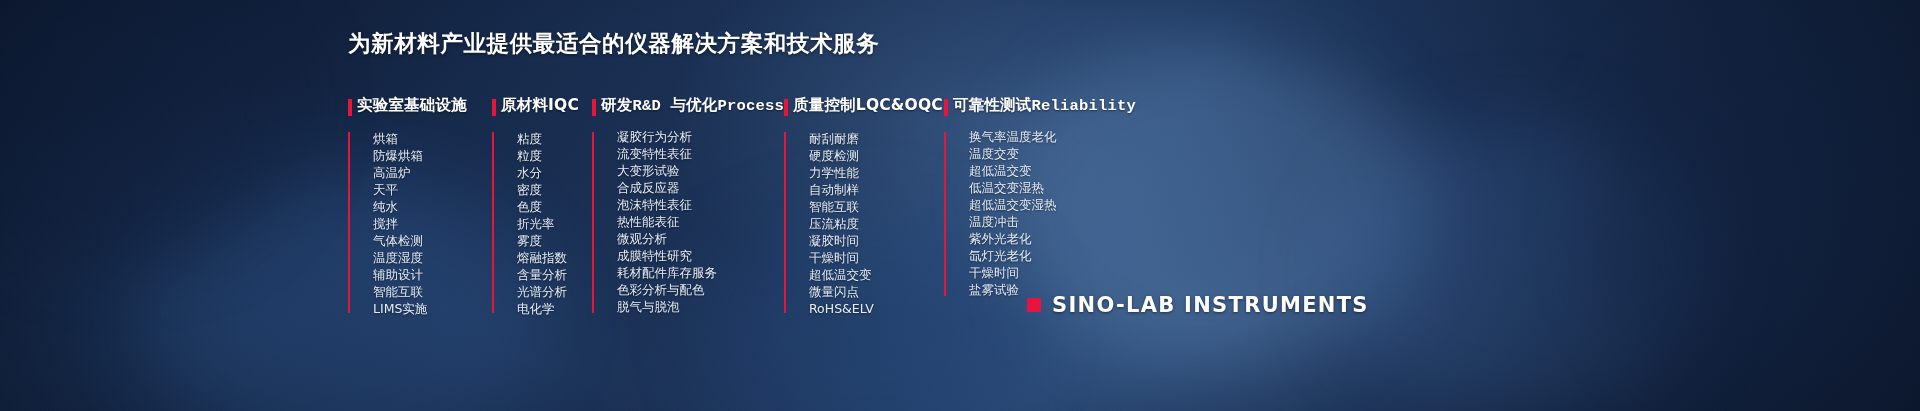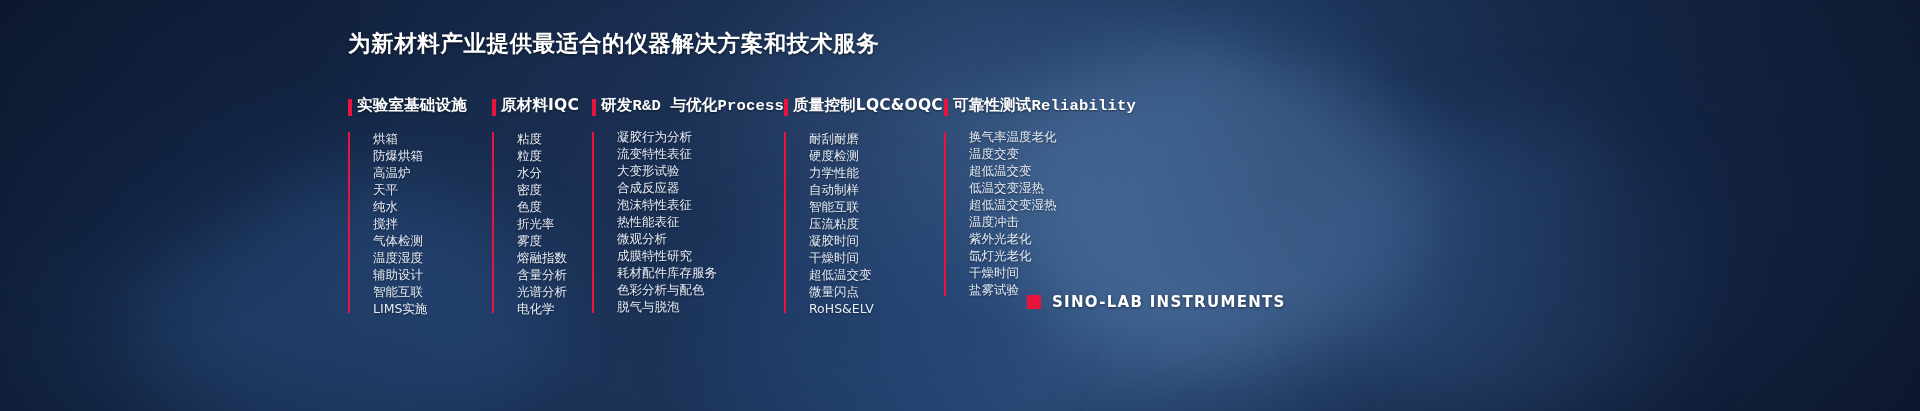--- a/index.html
+++ b/index.html
@@ -74,21 +74,21 @@
   }
 
   .brand {
     position: absolute; left: 1013px; top: 293px;
     display: flex; align-items: center;
   }
   .brand-mark {
     width: 14px; height: 14px; background: #e8143c; margin-right: 11px;
   }
   .brand-text {
-    font-size: 15px; font-weight: bold; color: #ffffff;
+    font-size: 21px; font-weight: bold; color: #ffffff;
     letter-spacing: 1.3px; white-space: nowrap;
     text-shadow: 0 1px 3px rgba(0,0,0,0.5);
   }
 </style>
 </head>
 <body>
 
 <div id="stage">
   <div class="blob b1"></div>
   <div class="blob b2"></div>

